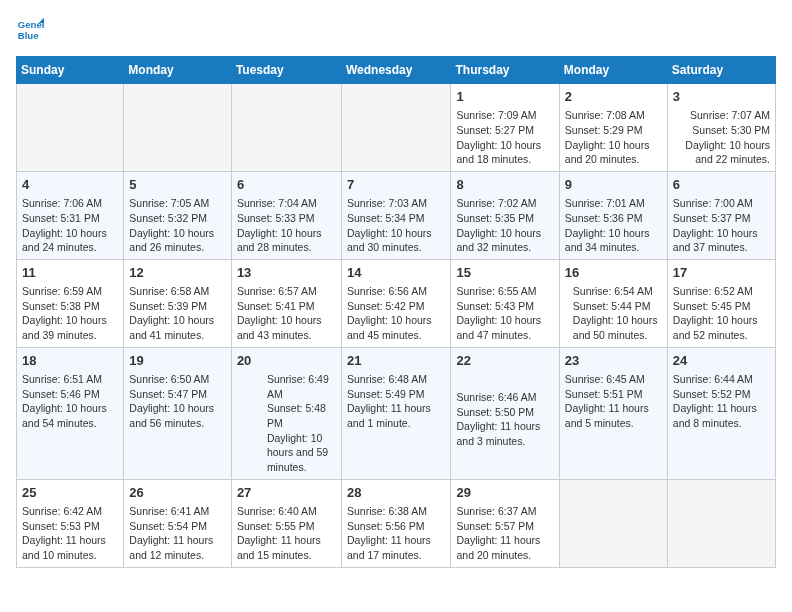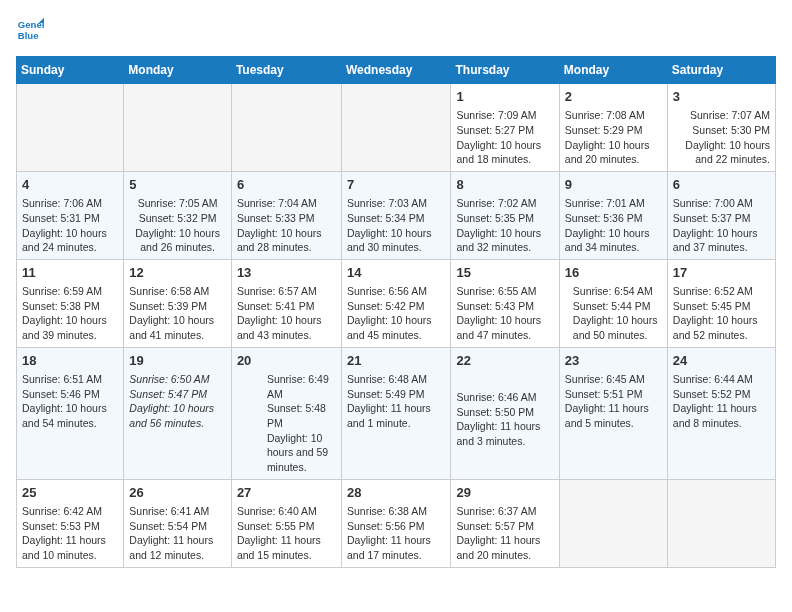--- a/index.html
+++ b/index.html
@@ -145,21 +145,21 @@
       </tr>
       <tr>
         <td>
           <span class="day-num">4</span>
           <div class="day-info" style="white-space: pre-line;">Sunrise: 7:06 AM
 Sunset: 5:31 PM
 Daylight: 10 hours and 24 minutes.</div>
         </td>
         <td>
           <span class="day-num">5</span>
-          <div class="day-info" style="white-space: pre-line; text-align: center;">Sunrise: 7:05 AM
+          <div class="day-info" style="white-space: pre-line;">Sunrise: 7:05 AM
 Sunset: 5:32 PM
 Daylight: 10 hours and 26 minutes.</div>
         </td>
         <td>
           <span class="day-num">6</span>
           <div class="day-info" style="white-space: pre-line;">Sunrise: 7:04 AM
 Sunset: 5:33 PM
 Daylight: 10 hours and 28 minutes.</div>
         </td>
         <td>
@@ -233,21 +233,21 @@
       </tr>
       <tr>
         <td>
           <span class="day-num">18</span>
           <div class="day-info" style="white-space: pre-line;">Sunrise: 6:51 AM
 Sunset: 5:46 PM
 Daylight: 10 hours and 54 minutes.</div>
         </td>
         <td>
           <span class="day-num">19</span>
-          <div class="day-info" style="white-space: pre-line; font-style: italic;">Sunrise: 6:50 AM
+          <div class="day-info" style="white-space: pre-line;">Sunrise: 6:50 AM
 Sunset: 5:47 PM
 Daylight: 10 hours and 56 minutes.</div>
         </td>
         <td>
           <span class="day-num">20</span>
           <div class="day-info" style="white-space: pre-line; margin-left: 30px;">Sunrise: 6:49 AM
 Sunset: 5:48 PM
 Daylight: 10 hours and 59 minutes.</div>
         </td>
         <td>

